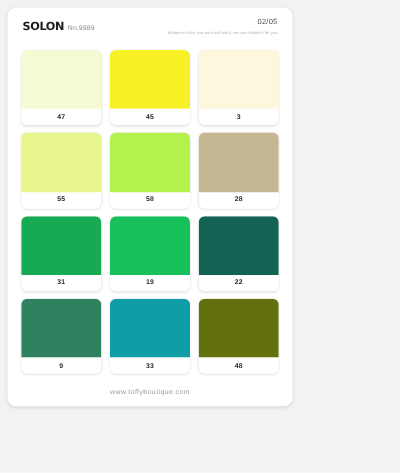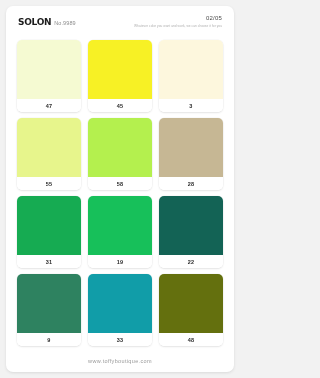--- a/index.html
+++ b/index.html
@@ -11,21 +11,21 @@
     height: 378px;
     background: #f2f2f2;
     font-family: "Liberation Sans", sans-serif;
     overflow: hidden;
   }
   .page {
     position: absolute;
     left: 6px;
     top: 6px;
     width: 228px;
-    height: 366px;
+    height: 319px;
     background: #ffffff;
     border-radius: 7px;
     box-shadow: 0 1px 3px rgba(0,0,0,0.10);
     box-sizing: border-box;
     display: flex;
     flex-direction: column;
   }
   
   .header {
     position: relative;

